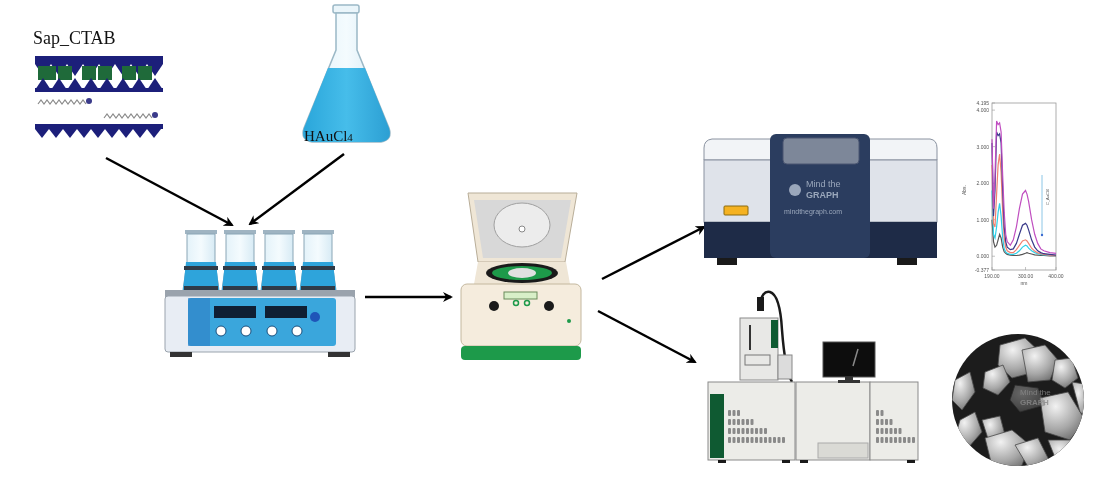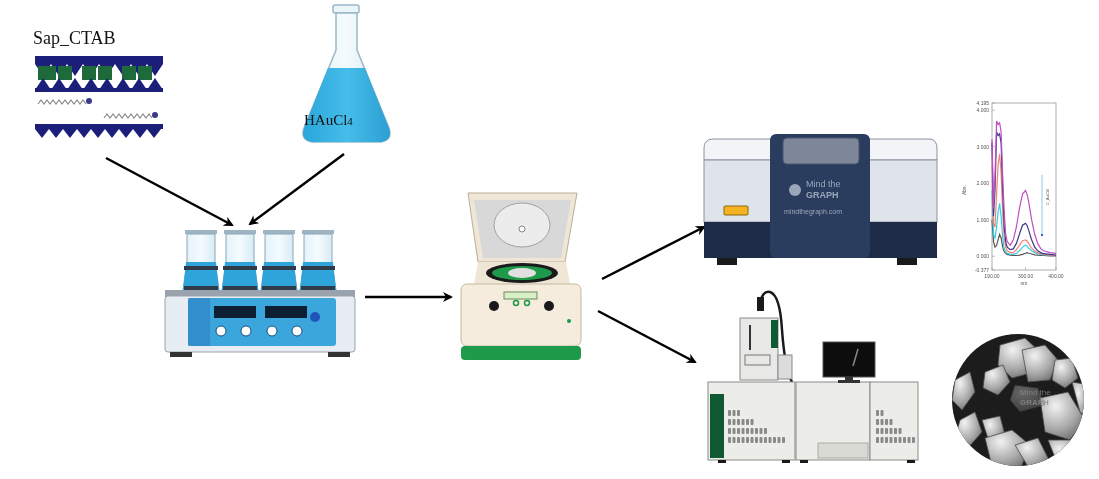--- a/index.html
+++ b/index.html
@@ -333,13 +333,13 @@
       <polyline points="992.0,164.9 993.5,223.4 995.0,227.0 996.6,194.1 998.1,164.9 999.6,154.0 1001.1,172.2 1002.7,212.4 1004.2,238.0 1005.7,247.1 1007.2,250.8 1010.3,252.6 1013.3,252.6 1016.4,249.7 1019.4,245.3 1022.5,240.9 1025.5,239.8 1027.0,240.9 1028.6,243.4 1031.6,248.2 1034.7,251.1 1037.7,252.9 1040.8,253.7 1043.8,254.4 1049.9,255.1 1056.0,255.5" fill="none" stroke="#f08070" stroke-width="1.2"></polyline>
       <polyline points="992.0,143.0 993.5,216.1 995.0,190.5 996.6,132.0 998.1,135.7 999.6,133.9 1001.1,143.0 1002.7,190.5 1004.2,227.0 1005.7,241.6 1007.2,247.1 1010.3,249.7 1013.3,248.9 1016.4,243.4 1019.4,234.3 1022.5,225.2 1025.5,223.4 1027.0,225.2 1028.6,229.9 1031.6,239.8 1034.7,247.1 1037.7,250.8 1040.8,252.6 1043.8,253.7 1049.9,254.4 1056.0,255.1" fill="none" stroke="#3a3a8a" stroke-width="1.2"></polyline>
       <polyline points="992.0,139.3 993.5,208.7 995.0,175.9 996.6,121.1 998.1,124.7 999.6,122.9 1001.1,132.0 1002.7,175.9 1004.2,212.4 1005.7,234.3 1007.2,241.6 1010.3,245.3 1013.3,239.8 1016.4,227.0 1019.4,208.7 1022.5,194.1 1025.5,190.5 1027.0,194.1 1028.6,201.4 1031.6,219.7 1034.7,234.3 1037.7,243.4 1040.8,248.9 1043.8,250.8 1049.9,252.6 1056.0,253.3" fill="none" stroke="#c04ec0" stroke-width="1.2"></polyline>
       <line x1="1042" y1="175" x2="1042" y2="235" stroke="#6fb8e0" stroke-width="0.8"></line>
       <circle cx="1042" cy="235" r="1.2" fill="#3a6ad0"></circle>
       <text x="1049" y="205" font-size="4" fill="#555" font-family="Liberation Sans, sans-serif" transform="rotate(-90 1049 205)">C_AuCl4</text>
     </g>
 </svg>
 
 <div class="abs label-serif" style="left:33px; top:28px; font-size:18px;">Sap_CTAB</div>
-<div class="abs label-serif" style="left:304px; top:112px; font-size:15px;"><span>HAuCl</span><span style="font-size:11px;">4</span></div>
+<div class="abs label-serif" style="left:304px; top:128px; font-size:15px;"><span>HAuCl</span><span style="font-size:11px;">4</span></div>
 
 </body></html>

